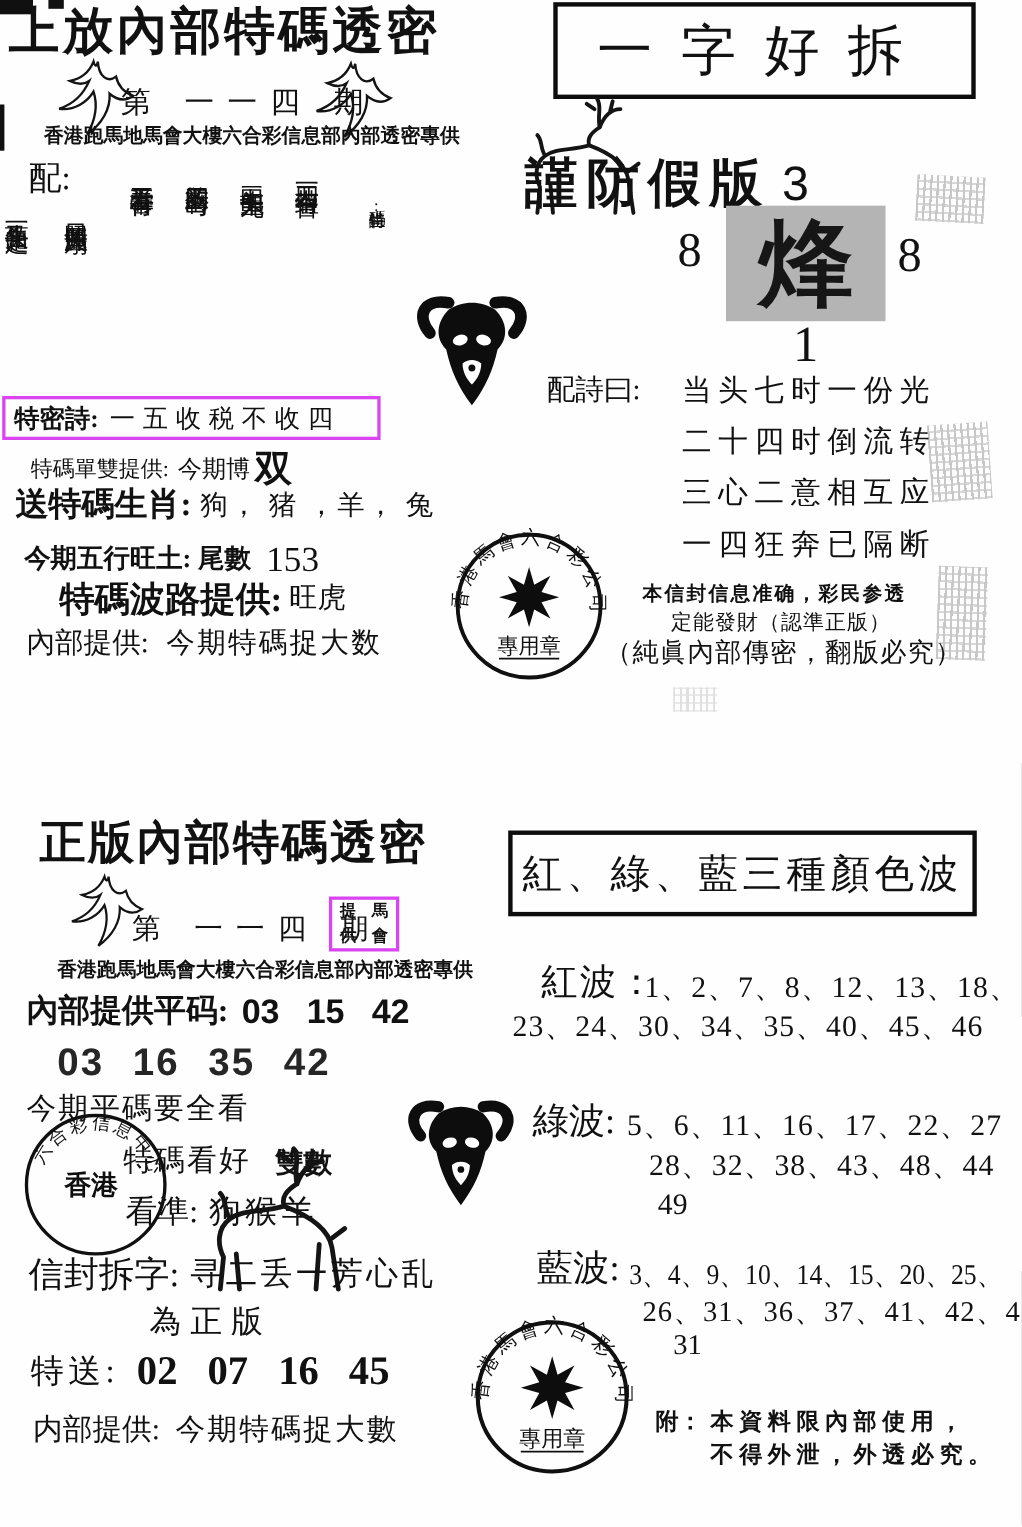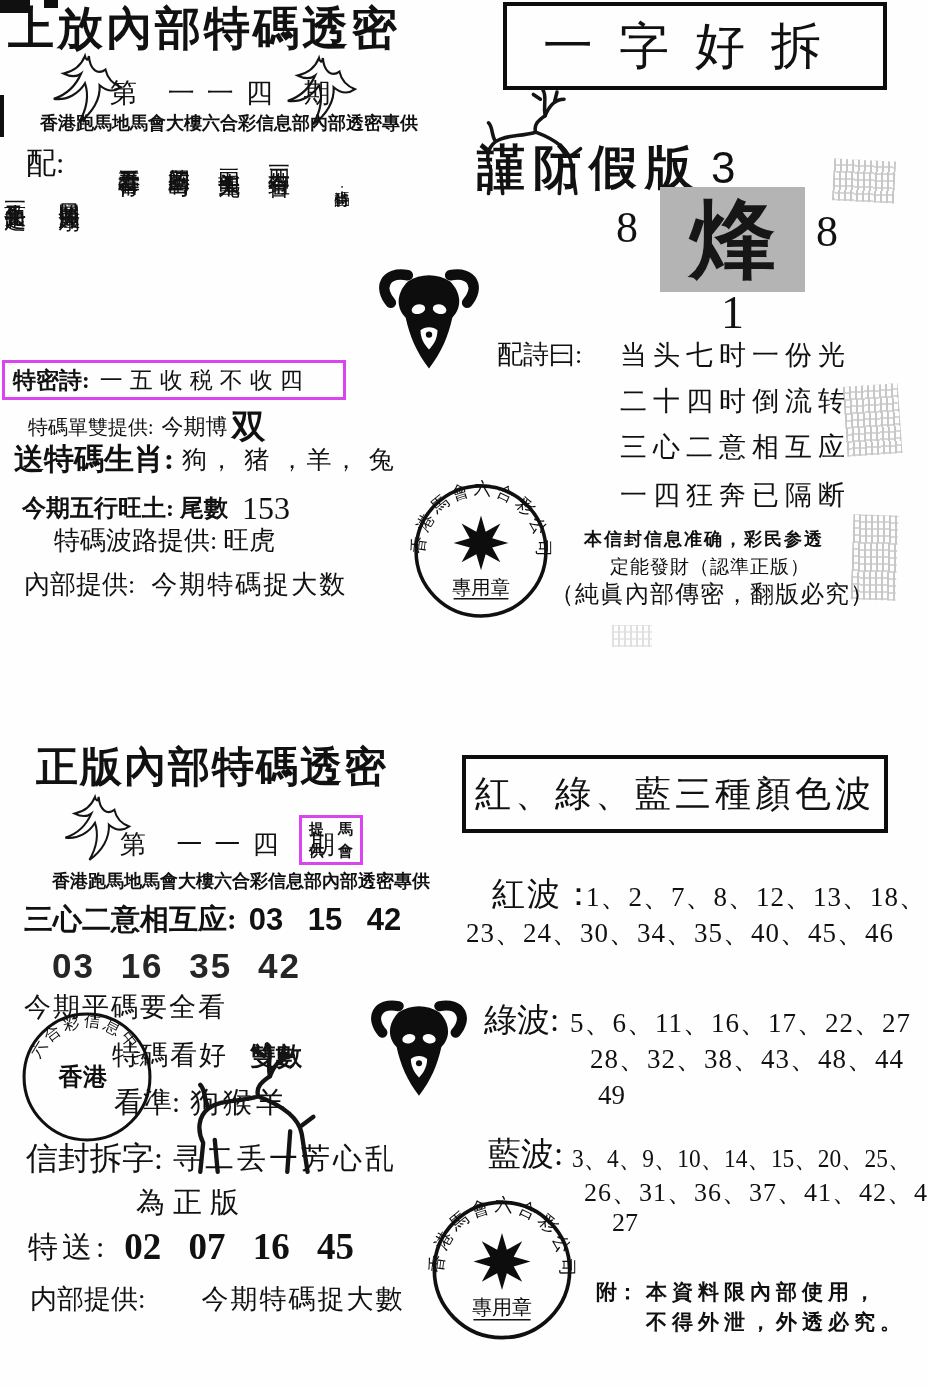--- a/index.html
+++ b/index.html
@@ -72,21 +72,21 @@
   </div>
   <div class="abs row" style="left:14px;top:444px;">
     <span style="font-size:30px;font-weight:700;">送特碼生肖:</span>
     <span style="font-size:25px;margin-left:8px;letter-spacing:2px;">狗， 猪 ，羊， 兔</span>
   </div>
   <div class="abs row" style="left:22px;top:492px;">
     <span style="font-size:24px;font-weight:700;">今期五行旺土: 尾數</span>
     <span style="font-size:32px;margin-left:14px;">153</span>
   </div>
   <div class="abs row" style="left:54px;top:528px;">
-    <span style="font-size:26px;font-weight:400;">特碼波路提供:</span>
+    <span style="font-size:32px;font-weight:700;">特碼波路提供:</span>
     <span style="font-size:26px;margin-left:6px;">旺虎</span>
   </div>
   <div class="abs row" style="left:24px;top:572px;">
     <span style="font-size:26px;">內部提供:</span>
     <span style="font-size:26px;margin-left:16px;letter-spacing:2px;">今期特碼捉大数</span>
   </div>
 
   <div class="abs bx" style="left:503px;top:2px;width:384px;height:88px;display:flex;align-items:center;justify-content:center;">
     <span style="font-size:50px;letter-spacing:26px;">一字好拆</span>
   </div>
@@ -143,21 +143,21 @@
   <div class="abs bx3" style="left:299px;top:815px;width:64px;height:50px;display:grid;grid-template-columns:1fr 1fr;place-items:center;">
     <span style="font-size:15px;font-weight:700;">提</span>
     <span style="font-size:15px;font-weight:700;">馬</span>
     <span style="font-size:15px;font-weight:700;">供</span>
     <span style="font-size:15px;font-weight:700;">會</span>
   </div>
 
   <div class="abs" style="left:52px;top:872px;font-size:18px;font-weight:700;font-family:'Liberation Sans',sans-serif;">香港跑馬地馬會大樓六合彩信息部內部透密專供</div>
 
   <div class="abs row" style="left:24px;top:904px;">
-    <span style="font-size:29px;font-weight:700;">三心二意相互应:</span>
+    <span style="font-size:29px;font-weight:700;">內部提供平码:</span>
     <span style="font-size:31px;font-weight:700;font-family:'Liberation Sans',sans-serif;margin-left:12px;word-spacing:16px;">03 15 42</span>
   </div>
   <div class="abs" style="left:52px;top:948px;font-size:35px;font-weight:700;font-family:'Liberation Sans',sans-serif;color:#262626;word-spacing:14px;letter-spacing:2px;">03 16 35 42</div>
 
   <div class="abs" style="left:24px;top:994px;font-size:27px;letter-spacing:2px;text-align:center;">今期平碼要全看</div>
 
   <svg class="abs" style="left:20px;top:1010px;" width="134" height="134" viewBox="0 0 132 132">
     <circle cx="66" cy="66" r="62" fill="none" stroke="#101010" stroke-width="3"></circle>
     <defs>
         <path id="arc2" d="M 22.7,91 A 50,50 0 1 1 109.3,91"></path>
@@ -188,21 +188,21 @@
     <span style="font-size:32px;">信封拆字:</span>
     <span style="font-size:29px;margin-left:10px;letter-spacing:3px;">寻二丢一芳心乱</span>
   </div>
   <div class="abs" style="left:136px;top:1188px;font-size:29px;letter-spacing:8px;">為正版</div>
 
   <div class="abs row" style="left:28px;top:1228px;">
     <span style="font-size:30px;letter-spacing:4px;">特送:</span>
     <span style="font-size:37px;font-weight:700;margin-left:16px;word-spacing:18px;">02 07 16 45</span>
   </div>
 
-  <div class="abs row" style="left:30px;top:1286px;gap:42px;">
+  <div class="abs row" style="left:30px;top:1286px;">
     <span style="font-size:27px;">内部提供:</span>
     <span style="font-size:27px;margin-left:14px;letter-spacing:2px;">今期特碼捉大數</span>
   </div>
 
   <svg class="abs" style="left:368px;top:996px;" width="102" height="114" viewBox="0 0 100 112">
     <path d="M14 36 C2 22 8 6 30 10" stroke="#0d0d0d" stroke-width="10" fill="none" stroke-linecap="round"></path>
     <path d="M86 36 C98 22 92 6 70 10" stroke="#0d0d0d" stroke-width="10" fill="none" stroke-linecap="round"></path>
     <path d="M30 16 C42 8 58 8 70 16 C80 26 82 40 72 50 C68 68 62 82 50 98 C38 82 32 68 28 50 C18 40 20 26 30 16 Z" fill="#0d0d0d"></path>
     <ellipse cx="40" cy="42" rx="6.5" ry="4.5" fill="#fff" transform="rotate(-15 40 42)"></ellipse>
     <ellipse cx="60" cy="42" rx="6.5" ry="4.5" fill="#fff" transform="rotate(15 60 42)"></ellipse>
@@ -219,21 +219,21 @@
   <div class="abs" style="left:466px;top:920px;font-size:27px;letter-spacing:1px;">23、24、30、34、35、40、45、46</div>
 
   <div class="abs" style="left:484px;top:1004px;font-size:33px;">綠波:</div>
   <div class="abs" style="left:570px;top:1010px;font-size:27px;letter-spacing:1px;">5、6、11、16、17、22、27</div>
   <div class="abs" style="left:590px;top:1046px;font-size:27px;letter-spacing:1px;">28、32、38、43、48、44</div>
   <div class="abs" style="left:598px;top:1082px;font-size:27px;">49</div>
 
   <div class="abs" style="left:488px;top:1138px;font-size:33px;">藍波:</div>
   <div class="abs" style="left:572px;top:1146px;font-size:26px;transform:scaleX(.9);transform-origin:left;">3、4、9、10、14、15、20、25、</div>
   <div class="abs" style="left:584px;top:1180px;font-size:26px;letter-spacing:1px;">26、31、36、37、41、42、47</div>
-  <div class="abs" style="left:612px;top:1210px;font-size:26px;">27</div>
+  <div class="abs" style="left:612px;top:1210px;font-size:26px;">31</div>
 
   <svg class="abs" style="left:428px;top:1196px;" width="148" height="148" viewBox="0 0 140 140">
     <circle cx="70" cy="70" r="64" fill="none" stroke="#101010" stroke-width="3.5"></circle>
     <defs>
         <path id="arc3" d="M 21.5,98 A 56,56 0 1 1 118.5,98"></path>
       </defs>
     <text font-size="17" letter-spacing="4"><textPath href="#arc3" startOffset="26">香港馬會六合彩公司</textPath></text>
     <polygon fill="#0d0d0d" points="70,35 74.6,50.9 89.1,42.9 81.1,57.4 97,62 81.1,66.6 89.1,81.1 74.6,73.1 70,89 65.4,73.1 50.9,81.1 58.9,66.6 43,62 58.9,57.4 50.9,42.9 65.4,50.9"></polygon>
     <text x="70" y="112" text-anchor="middle" font-size="19">專用章</text>
     <line x1="43" y1="117" x2="97" y2="117" stroke="#101010" stroke-width="1.5"></line>

